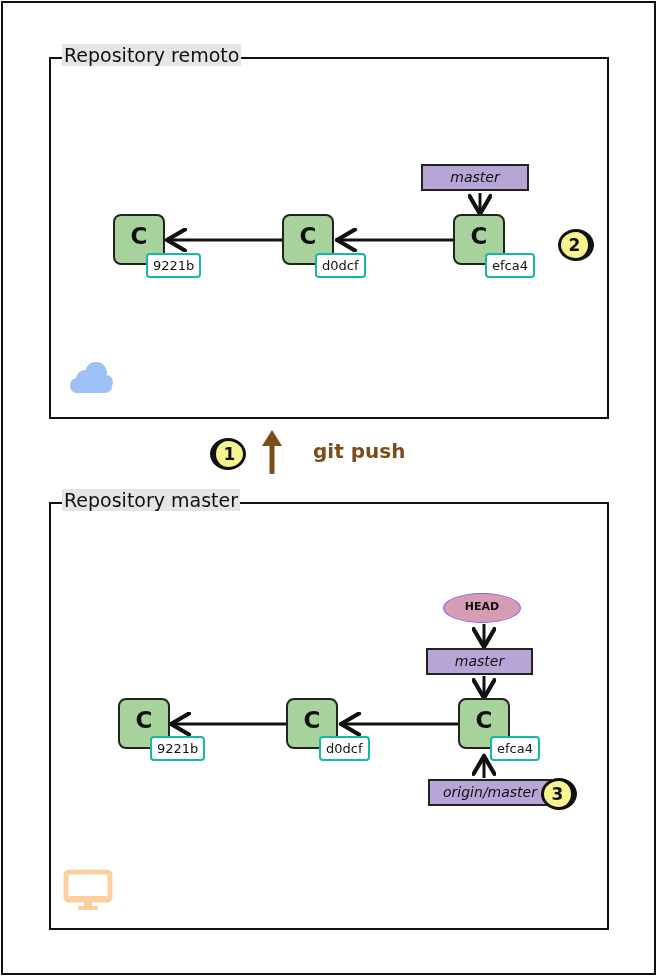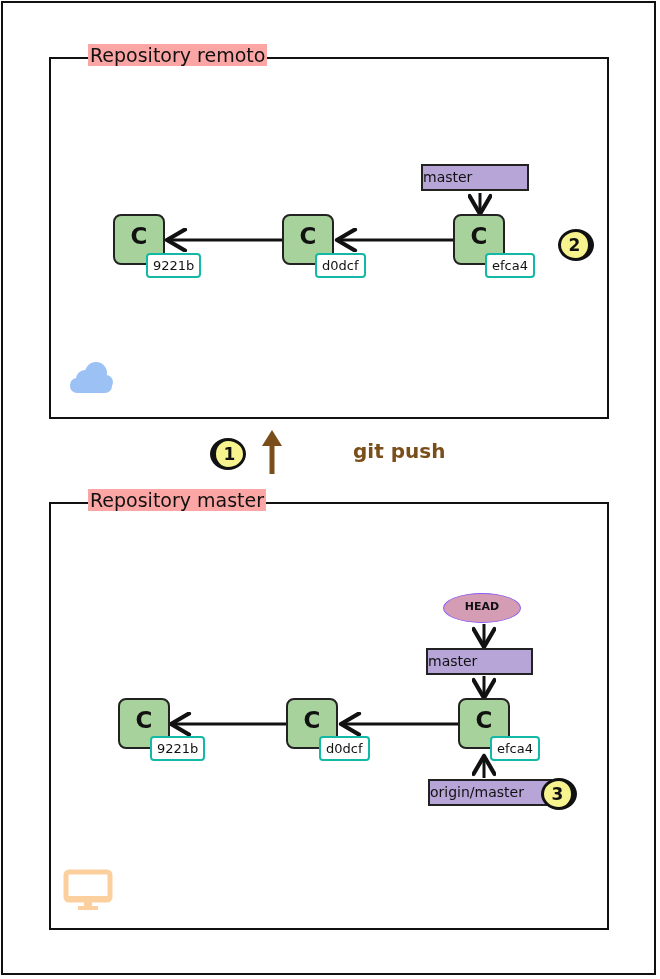--- a/index.html
+++ b/index.html
@@ -1,28 +1,28 @@
 <!DOCTYPE html>
 <html><head>
 <meta charset="utf-8">
 <style>
   html, body { margin:0; padding:0; background:#fff; }
   body { width:660px; height:979px; position:relative; overflow:hidden; font-family:"DejaVu Sans", sans-serif; }
   .outer { position:absolute; left:1px; top:1px; width:655px; height:974px; border:2px solid #111; box-sizing:border-box; background:#fff; }
   .panel { position:absolute; border:2px solid #111; box-sizing:border-box; background:#fff; }
-  .panel-title { position:absolute; background:#fca5a5; padding:0 2px; font-size:19px; color:#111; line-height:22px; font-family:"DejaVu Sans", sans-serif;margin-left:26px; }
+  .panel-title { position:absolute; background:#e5e5e5; padding:0 2px; font-size:19px; color:#111; line-height:22px; font-family:"DejaVu Sans", sans-serif; }
   .tick { position:absolute; width:6px; height:2px; background:#111; }
   .commit { position:absolute; width:52px; height:51px; background:#a8d29b; border:2px solid #222; border-radius:8px; box-sizing:border-box; }
   .commit .c { position:absolute; left:0; right:0; top:7px; text-align:center; font-weight:bold; font-size:23px; color:#111; }
   .hash { position:absolute; height:25px; padding:0 5px; min-width:46px; background:#fff; border:2px solid #14b8a6; border-radius:4px; box-sizing:border-box; font-size:13px; line-height:21px; text-align:center; color:#111; }
-  .branch { position:absolute; height:27px; background:#b6a5d6; border:2px solid #222; box-sizing:border-box; font-size:14px; line-height:23px; text-align:left; color:#111; }
+  .branch { position:absolute; height:27px; background:#b6a5d6; border:2px solid #222; box-sizing:border-box; font-size:14px; line-height:23px; text-align:center; color:#111;font-style:italic; }
   .head { position:absolute; width:78px; height:30px; background:#d59db3; border:1px solid #8b5cf6; border-radius:50%; box-sizing:border-box; font-size:11px; font-weight:bold; line-height:26px; text-align:center; color:#111; }
   .badge { position:absolute; width:36px; height:32px; border-radius:50%; background:#f7f48f; border:3px solid #111; border-right-width:6px; box-sizing:border-box; font-weight:bold; font-size:17px; line-height:26px; text-align:center; color:#111; }
   svg.overlay { position:absolute; left:0; top:0; }
-  .cmd { position:absolute; font-size:20px; font-weight:bold; color:#7a4e1a;margin-left:40px; }
+  .cmd { position:absolute; font-size:20px; font-weight:bold; color:#7a4e1a; }
 </style>
 </head>
 <body>
 
 <div class="outer"></div>
 
 <div class="panel" style="left:49px; top:57px; width:560px; height:362px;"></div>
 <div class="tick" style="left:49px; top:57px;"></div>
 <div class="panel-title" style="left:62px; top:44px;">Repository remoto</div>
 

